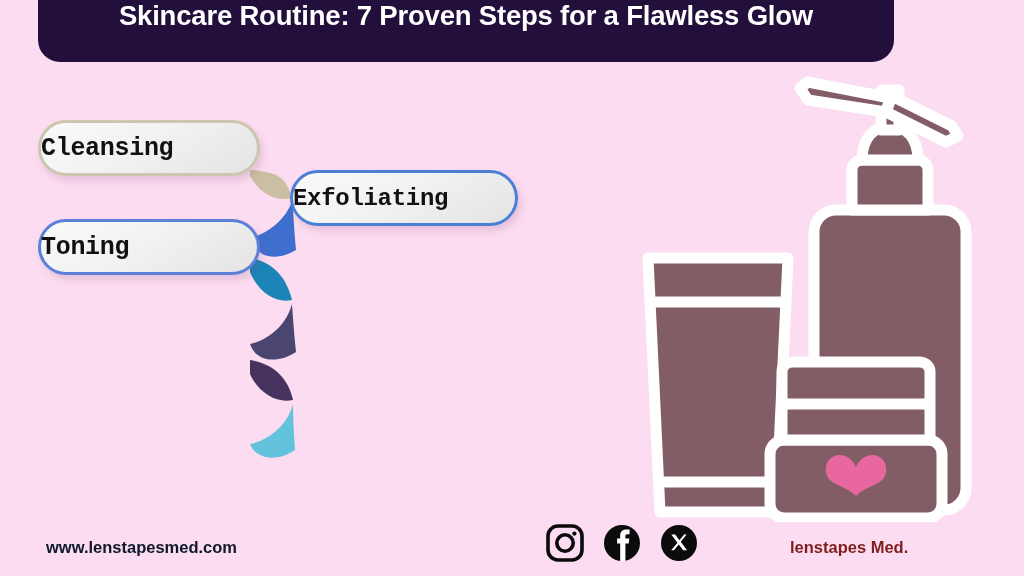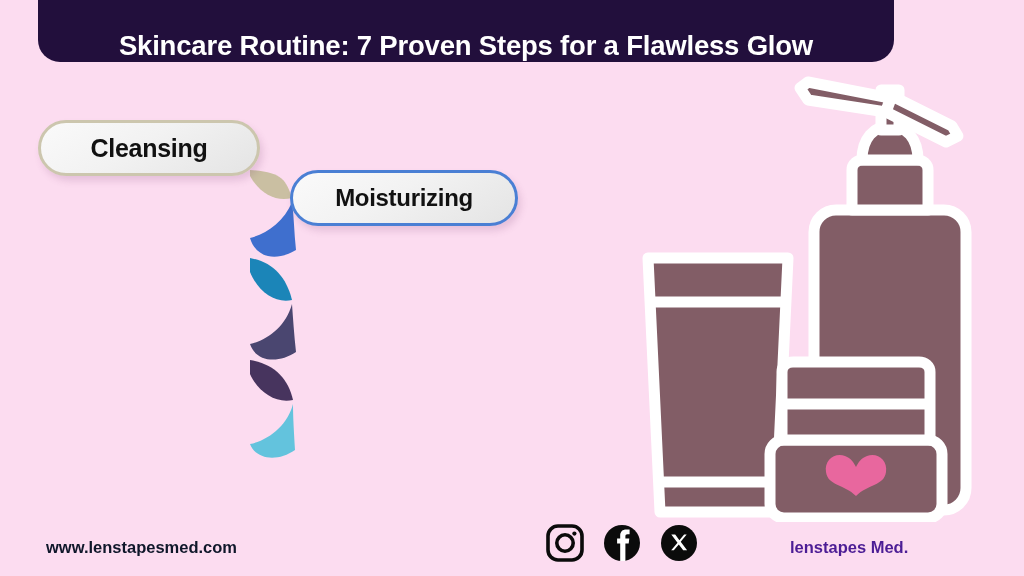--- a/index.html
+++ b/index.html
@@ -10,21 +10,21 @@
     overflow:hidden;
     position:relative;
   }
 
   
   .header-bar {
     position:absolute;
     left:38px; top:0; width:856px; height:62px;
     background:#220f3c;
     border-radius:0 0 22px 22px;
-    display:flex; align-items:flex-end; justify-content:center;
+    display:flex; align-items:flex-start; justify-content:center;
   }
   .header-title {
     color:#ffffff;
     font-size:27.5px;
     font-weight:bold;
     letter-spacing:-0.2px;
     white-space:nowrap;
   }
 
   
@@ -40,22 +40,23 @@
   
   .pill {
     position:absolute;
     height:56px;
     border-radius:28px;
     border:3px solid #cccccc;
     background:linear-gradient(150deg,#fafafa 0%,#f2f2f2 45%,#e4e4e4 100%);
     box-shadow:3px 5px 7px rgba(120,60,110,0.17);
     display:flex;
     align-items:center;
-    justify-content:center;
+    justify-content:flex-start;
     z-index:3;
+    font-family:Liberation Mono, monospace;
   }
   .pill-label {
     color:#111111;
     font-weight:bold;
     white-space:nowrap;
     letter-spacing:-0.3px;
   }
 
   
   .pill.left  { left:38px;  width:222px; }
@@ -84,21 +85,21 @@
     left:630px; top:62px; width:380px; height:460px;
   }
 
   
   .footer-url {
     position:absolute; left:46px; top:538px;
     font-size:16.5px; font-weight:bold; color:#0f172a;
   }
   .footer-brand {
     position:absolute; left:790px; top:538px;
-    font-size:16.5px; font-weight:bold; color:#4c1d95;
+    font-size:16.5px; font-weight:bold; color:#7f1d1d;
   }
   .social-row {
     position:absolute; left:545px; top:523px;
     display:flex; align-items:center; gap:17px;
   }
   .social-icon { width:40px; height:40px; display:block; }
 </style>
 </head>
 <body>
 
@@ -120,21 +121,24 @@
 
     <path d="M250 298 C274 302 288 316 293 338 C276 342 258 330 250 312 Z" fill="#47345e"></path>
 
     <path d="M293 342 C288 362 270 378 250 382 C256 398 278 400 295 388 C294 370 293 356 293 342 Z" fill="#63c3dd"></path>
   </svg>
 
   <div class="pill left  p-cleansing">
     <span class="pill-label">Cleansing</span>
   </div>
   <div class="pill right p-moisturize">
-    <span class="pill-label">Moisturizing</span>
+    <span class="pill-label">Exfoliating</span>
+  </div>
+  <div class="pill left  p-toning">
+    <span class="pill-label">Toning</span>
   </div>
 </div>
 
 <svg class="illustration" viewBox="0 0 380 460">
   <g stroke="#ffffff" stroke-width="11" stroke-linejoin="round" stroke-linecap="round" fill="#825d66">
 
     <g>
       <rect x="184" y="148" width="152" height="300" rx="22"></rect>
 
       <path d="M222 148 L222 108 C222 102 227 98 233 98 L287 98 C293 98 298 102 298 108 L298 148 Z"></path>

